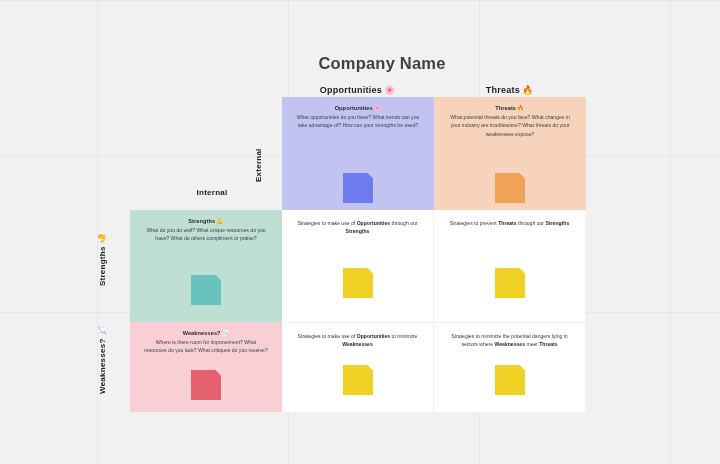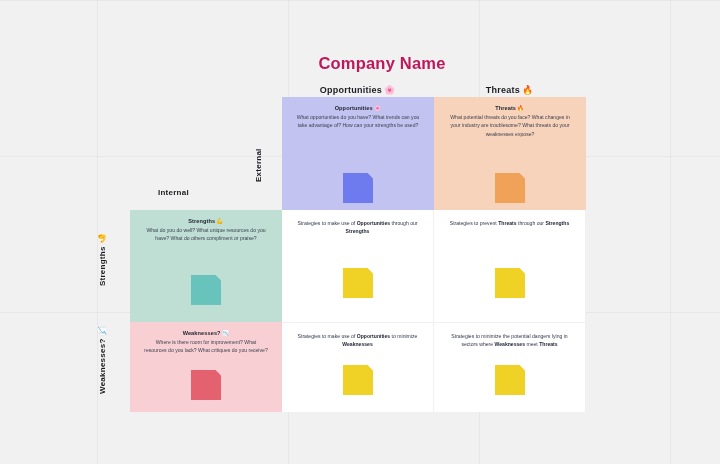--- a/index.html
+++ b/index.html
@@ -39,33 +39,33 @@
   
   #board-title {
     position: absolute;
     left: 186px;
     top: 14px;
     width: 200px;
     text-align: center;
     font-size: 16.5px;
     font-weight: bold;
     letter-spacing: 0.2px;
-    color: #be185d;
+    color: #404040;
   }
 
   
   .axis-label {
     position: absolute;
     font-size: 8px;
     font-weight: bold;
     color: #1c1c21;
     letter-spacing: 0.25px;
     white-space: nowrap;
   }
-  #label-internal { left: 62px;  top: 148px; width: 120px; text-align: left; }
+  #label-internal { left: 56px;  top: 148px; width: 120px; text-align: center; }
   #label-opportunities { left: 186px; top: 45px; width: 152px; text-align: center; font-size: 9px; }
   #label-threats { left: 338px; top: 45px; width: 152px; text-align: center; font-size: 9px; }
   #label-external {
     left: 158px; top: 80px;
     writing-mode: vertical-rl;
     transform: rotate(180deg);
     height: 62px;
   }
   #label-strengths {
     left: 2px; top: 170px;

